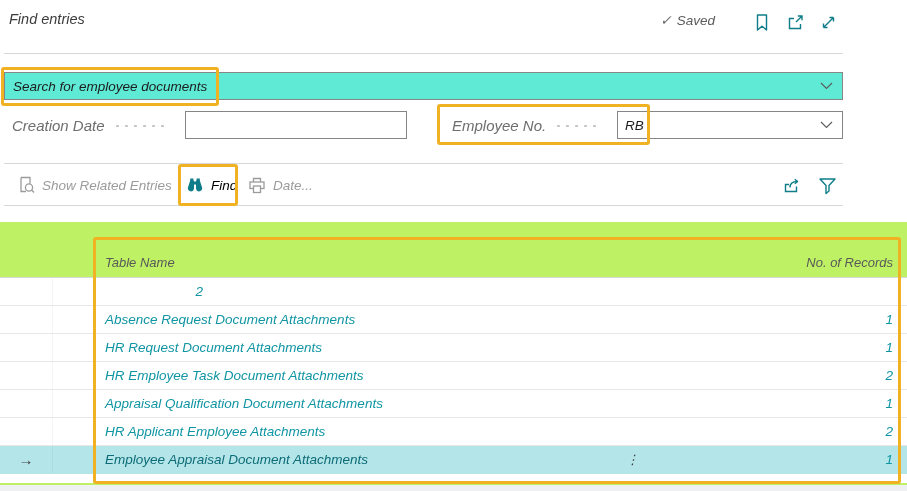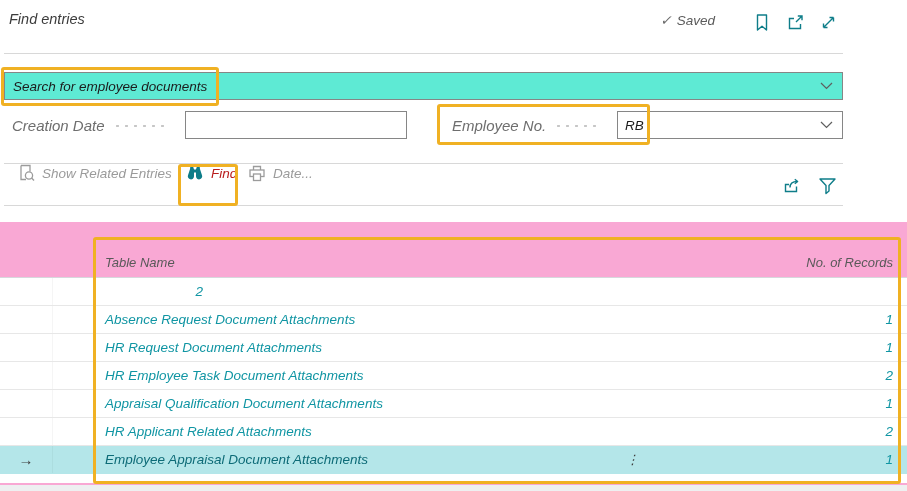--- a/index.html
+++ b/index.html
@@ -22,26 +22,26 @@
   .combo-chev{padding-right:9px;display:flex;align-items:center;}
 
   
   .field-label{display:flex;align-items:center;font-size:15px;color:#6e6e6e;height:28px;}
   .dots{flex:1;height:4px;margin:2px 8px 0 8px;background-image:radial-gradient(circle,#c6c6c6 1.1px,transparent 1.3px);
         background-size:9px 4px;background-repeat:repeat-x;background-position:0 50%;}
   .txt-input{top:111px;height:28px;border:1px solid #868686;background:#fff;box-sizing:border-box;
              display:flex;align-items:center;font-size:13.5px;color:#1c1c1c;}
 
   
-  .tb-item{top:162px;height:22px;display:flex;align-items:center;gap:7px;font-size:13.5px;cursor:pointer;}
+  .tb-item{top:174px;height:22px;display:flex;align-items:center;gap:7px;font-size:13.5px;cursor:pointer;}
   .tb-dim{color:#9b9b9b;}
-  .tb-dark{color:#b91c1c;}
-
-  
-  .table-section{left:0;top:222px;width:907px;height:269px;background:#f9a8d4;}
+  .tb-dark{color:#000000;}
+
+  
+  .table-section{left:0;top:222px;width:907px;height:269px;background:#bef264;}
   .thead{position:relative;height:56px;border-bottom:1px solid #d6d8dc;box-sizing:border-box;}
   .th{position:absolute;bottom:7px;font-size:13px;color:#595959;}
   .th-name{left:105px;}
   .th-num{right:14px;}
   .trow{position:relative;display:flex;height:28px;background:#fff;border-bottom:1px solid #e7e7e7;
         box-sizing:border-box;align-items:center;cursor:pointer;}
   .trow.selected{background:#b4e6e9;border-bottom-color:#b4e6e9;}
   .gutter{width:53px;height:100%;flex:none;display:flex;align-items:center;justify-content:center;
           border-right:1px solid rgba(0,0,0,0.04);box-sizing:border-box;color:#3d3d3d;font-size:15px;}
   .cell-name{flex:1;padding-left:52px;font-size:13.5px;color:#1095a3;white-space:nowrap;overflow:hidden;}
@@ -193,21 +193,21 @@
           <div class="cell-name">HR Employee Task Document Attachments</div>
           <div class="cell-num">2</div>
         </div>
         <div class="trow">
           <div class="gutter"></div>
           <div class="cell-name">Appraisal Qualification Document Attachments</div>
           <div class="cell-num">1</div>
         </div>
         <div class="trow">
           <div class="gutter"></div>
-          <div class="cell-name">HR Applicant Related Attachments</div>
+          <div class="cell-name">HR Applicant Employee Attachments</div>
           <div class="cell-num">2</div>
         </div>
         <div class="trow selected">
           <div class="gutter">
             <span>→</span>
           </div>
           <div class="cell-name">Employee Appraisal Document Attachments</div>
           <span class="row-ellipsis">⋮</span>
           <div class="cell-num">1</div>
         </div>

